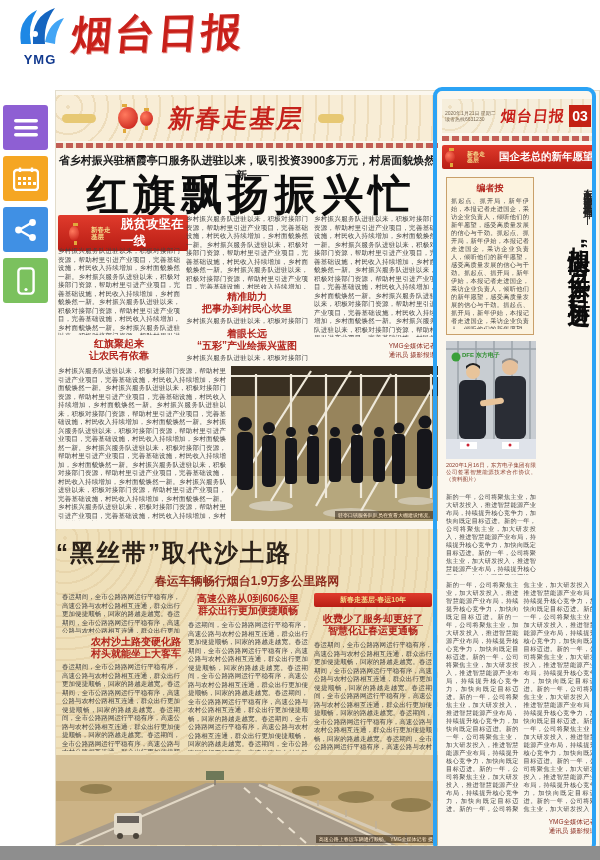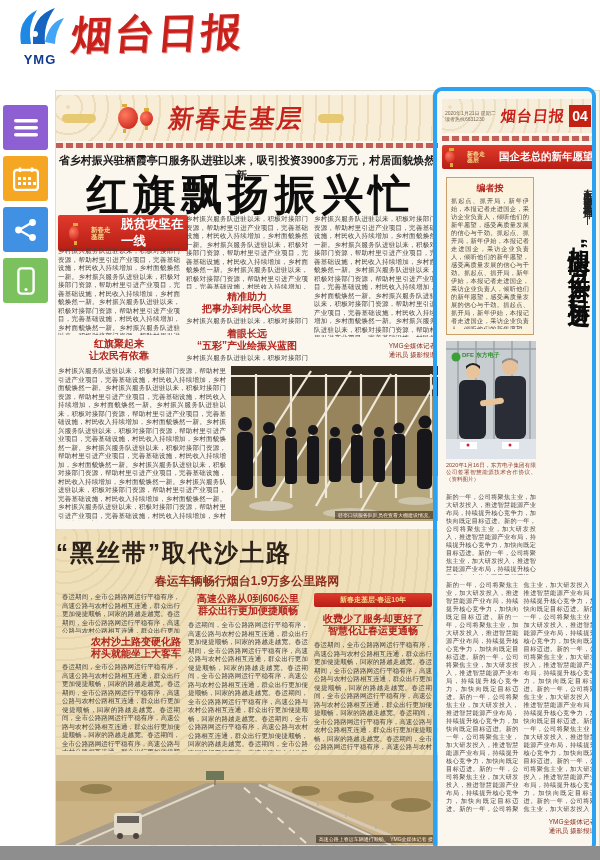--- a/index.html
+++ b/index.html
@@ -262,21 +262,21 @@
       <div class="photo-cap-overlay">高速公路上春运车辆通行顺畅。 YMG全媒体记者 摄</div>
     </div>
   </div>
 
   <div class="rc-header np">
     <div class="rc-date">
       <div>2020年1月21日 星期二</div>
       <div>读者热线6631230</div>
     </div>
     <div class="rc-paper">烟台日报</div>
-    <div class="rc-pageno">04</div>
+    <div class="rc-pageno">03</div>
   </div>
   <div class="np chain" style="left:386px;top:45px;width:154px;"></div>
 
   <div class="np redbanner" style="left:386px;top:54px;width:154px;height:24px;">
     <span class="lantern" style="margin-left:3px;width:10px;height:12px;"></span>
     <span class="tag-gold" style="font-size:6px;width:22px;line-height:6.5px;margin-left:2px;">新春走基层</span>
     <span style="font-size:10.5px;font-weight:bold;">国企老总的新年愿望</span>
   </div>
 
   <div class="np notebox" style="left:390px;top:86px;width:88px;height:158px;">

